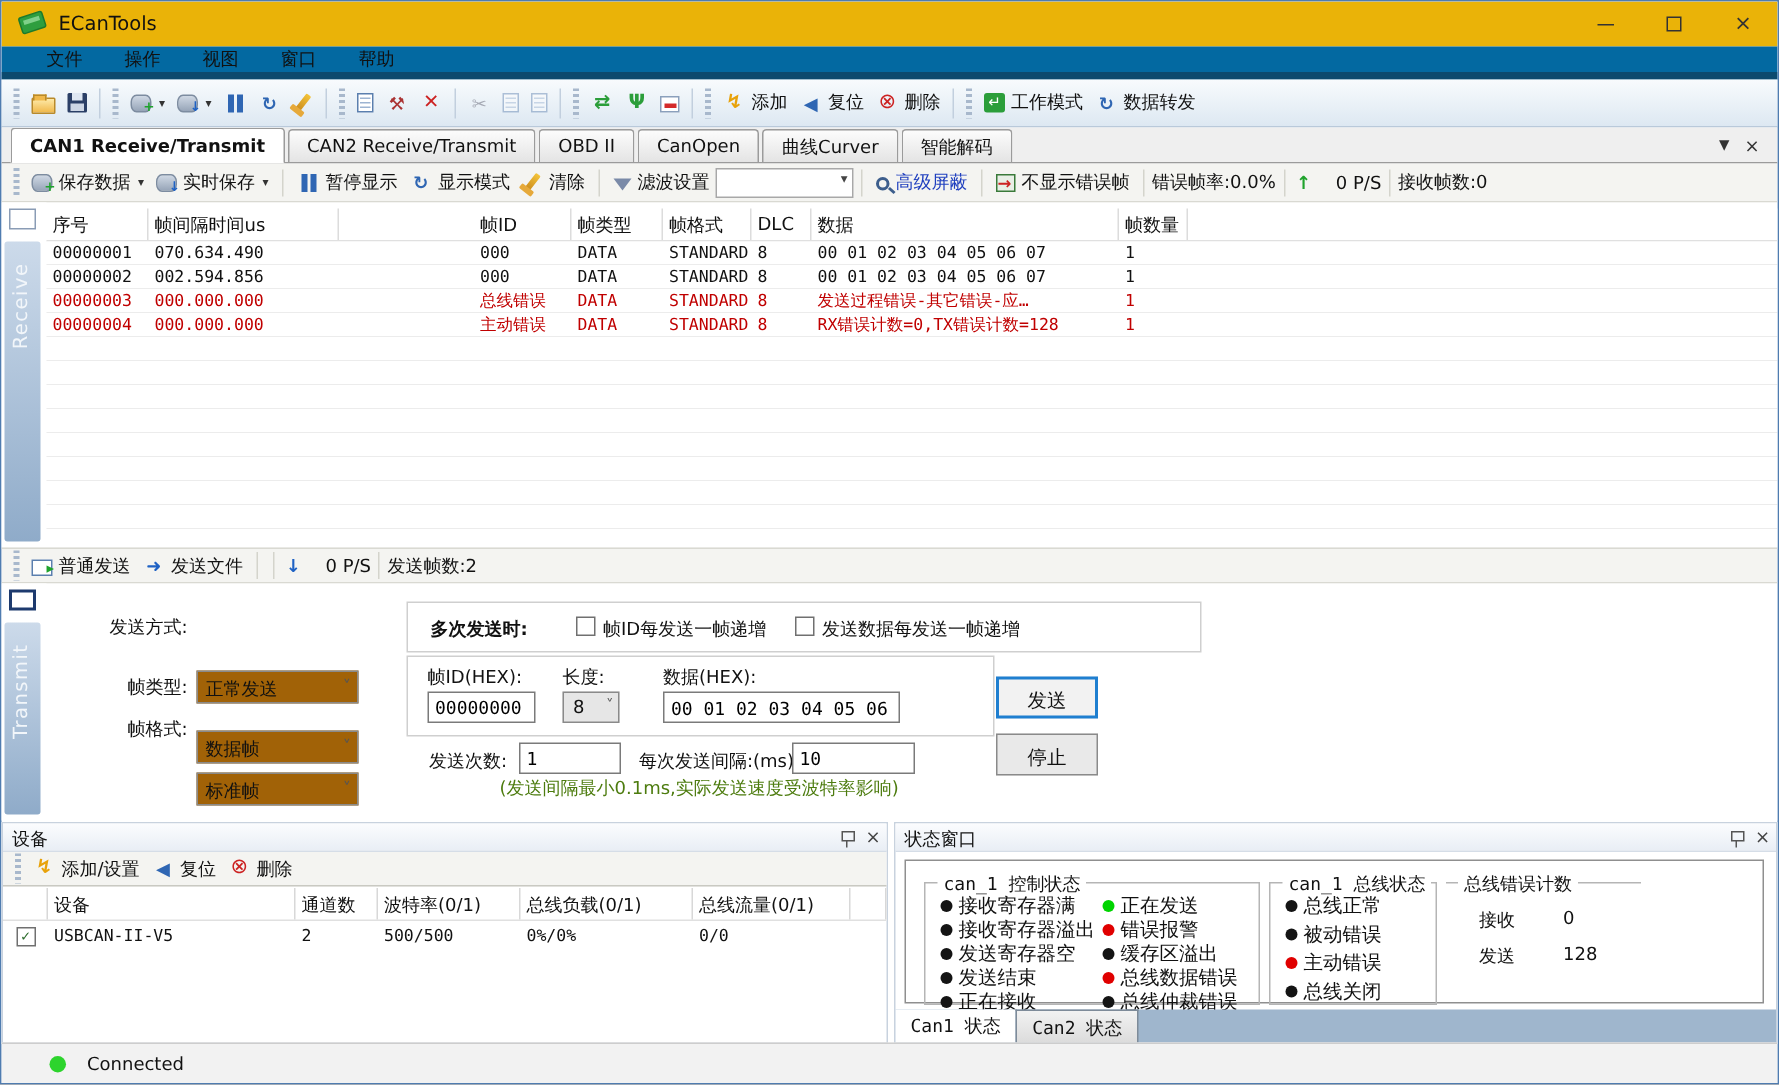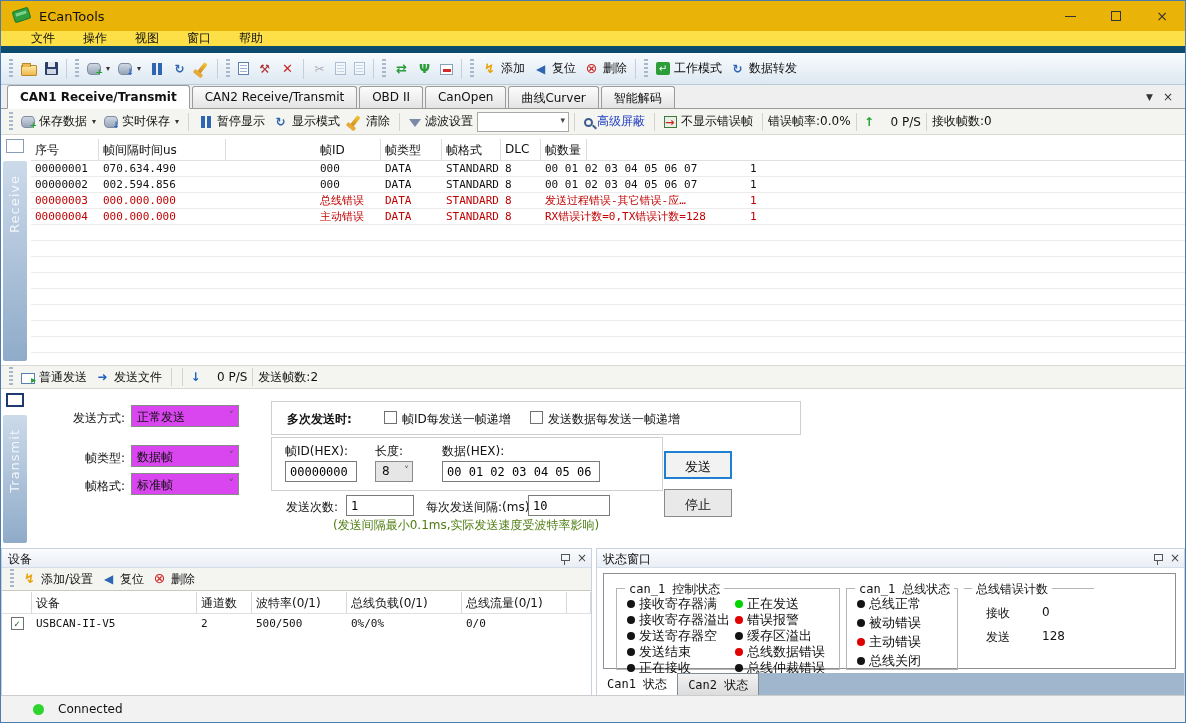--- a/index.html
+++ b/index.html
@@ -11,21 +11,21 @@
   .titlebar { position:absolute; left:0; top:0; right:0; height:30px; background:#eab308; }
   .appico { position:absolute; left:12px; top:8px; width:17px; height:12px; background:#2e9e3e; border-radius:2px; transform:rotate(-18deg); border:1px solid #1d7a2c; }
   .appico:after { content:''; position:absolute; left:2px; top:2px; right:2px; height:3px; background:#7fd08a; }
   .apptitle { position:absolute; left:38px; top:8px; font-size:13px; }
   .winbtns { position:absolute; right:0; top:0; height:30px; display:flex; }
   .wbtn { width:46px; height:30px; display:flex; align-items:center; justify-content:center; color:#333; font-size:14px; }
   .wbtn .bar { width:11px; height:1px; background:#333; }
   .wbtn .box { width:10px; height:10px; border:1px solid #333; }
 
   
-  .menubar { position:absolute; left:0; top:30px; right:0; height:22px; background:#fde047; display:flex; align-items:center; padding-left:16px; border-bottom:7px solid #0c4a6e; }
+  .menubar { position:absolute; left:0; top:30px; right:0; height:22px; background:#0369a1; display:flex; align-items:center; padding-left:16px; border-bottom:5px solid #0c4a6e; }
   .menuitem { padding:3px 14px; }
 
   
   .toolbar { position:absolute; left:0; top:52px; right:0; height:32px; background:linear-gradient(#f8fbfd,#dde8f2); border-bottom:1px solid #b9c9da; display:flex; align-items:center; padding-left:4px; }
   .grip { width:4px; height:20px; margin:0 4px; background:repeating-linear-gradient(to bottom,#a8b8cc 0 2px,transparent 2px 4px); }
   .tsep { width:1px; height:20px; background:#c2cfde; margin:0 4px; }
   .tbtn { display:flex; align-items:center; gap:4px; padding:3px 4px; border-radius:2px; }
   .tlabel { font-size:12px; }
   .caret { font-size:8px; color:#333; margin-left:1px; }
   .dim { opacity:.45; }
@@ -98,21 +98,21 @@
   .c1{width:68px;} .c2{width:127px;} .c3{width:90px;margin-top:36px;} .c4{width:65px;} .c5{width:61px;} .c6{width:59px;} .c7{width:40px;} .c8{width:205px;} .c9{width:46px;} .cf{flex:1;}
 
   
   .txtoolbar { position:absolute; left:0; top:364px; right:0; height:24px; background:#f4f4f1; border-top:1px solid #d9d9d2; border-bottom:1px solid #d9d9d2; display:flex; align-items:center; padding-left:4px; }
   .dnarrow { color:#1f62c4; font-weight:bold; }
 
   
   .transmit { position:absolute; left:0; top:388px; right:0; height:158px; background:#fff; }
   .tx-label { position:absolute; font-size:12px; }
   .tx-rlabel { text-align:right; width:112px; }
-  .combo { position:absolute; width:108px; height:22px; background:#d946ef; border:1px solid #8a8a8a; padding:3px 16px 0 5px; font-size:12px; }
+  .combo { position:absolute; width:108px; height:22px; background:#a16207; border:1px solid #8a8a8a; padding:3px 16px 0 5px; font-size:12px;margin-top:42px; }
   .combo:after { content:'˅'; position:absolute; right:4px; top:3px; color:#555; font-size:11px; }
   .gbox { position:absolute; border:1px solid #cfcfcf; }
   .cbx { position:absolute; width:13px; height:13px; border:1px solid #707070; background:#fff; }
   .tinput { position:absolute; height:21px; border:1px solid #7a7a7a; background:#fff; font-family:"DejaVu Sans Mono", monospace; font-size:12px; padding:0 4px; }
   .tselect { position:absolute; height:21px; border:1px solid #8a8a8a; background:#e6e6e6; font-size:12px; padding:2px 14px 0 6px; }
   .tselect:after { content:'˅'; position:absolute; right:3px; top:3px; color:#555; font-size:10px; }
   .btn-send { position:absolute; left:663px; top:62px; width:68px; height:28px; background:#f2f2f2; border:2px solid #1f7fd0; text-align:center; padding-top:5px; font-size:13px; }
   .btn-stop { position:absolute; left:663px; top:100px; width:68px; height:28px; background:#e9e9e9; border:1px solid #8a8a8a; text-align:center; padding-top:6px; font-size:13px; }
   .tx-note { position:absolute; left:332px; top:128px; font-size:12px; color:#4d7c0f; }
 
@@ -347,20 +347,21 @@
     </div>
     <div class="rtable">
       <div class="thead">
         <span class="th c1">序号</span>
         <span class="th c2">帧间隔时间us</span>
         <span class="th c3">名称</span>
         <span class="th c4">帧ID</span>
         <span class="th c5">帧类型</span>
         <span class="th c6">帧格式</span>
         <span class="th c7">DLC</span>
+        <span class="th c8">数据</span>
         <span class="th c9">帧数量</span>
         <span class="th cf nob"></span>
       </div>
       <div class="rbody">
         <div class="rrow" style="top:0">
           <span class="td c1">00000001</span>
             <span class="td c2">070.634.490</span>
             <span class="td c3">发送失败</span>
             <span class="td c4">000</span>
             <span class="td c5">DATA</span>

